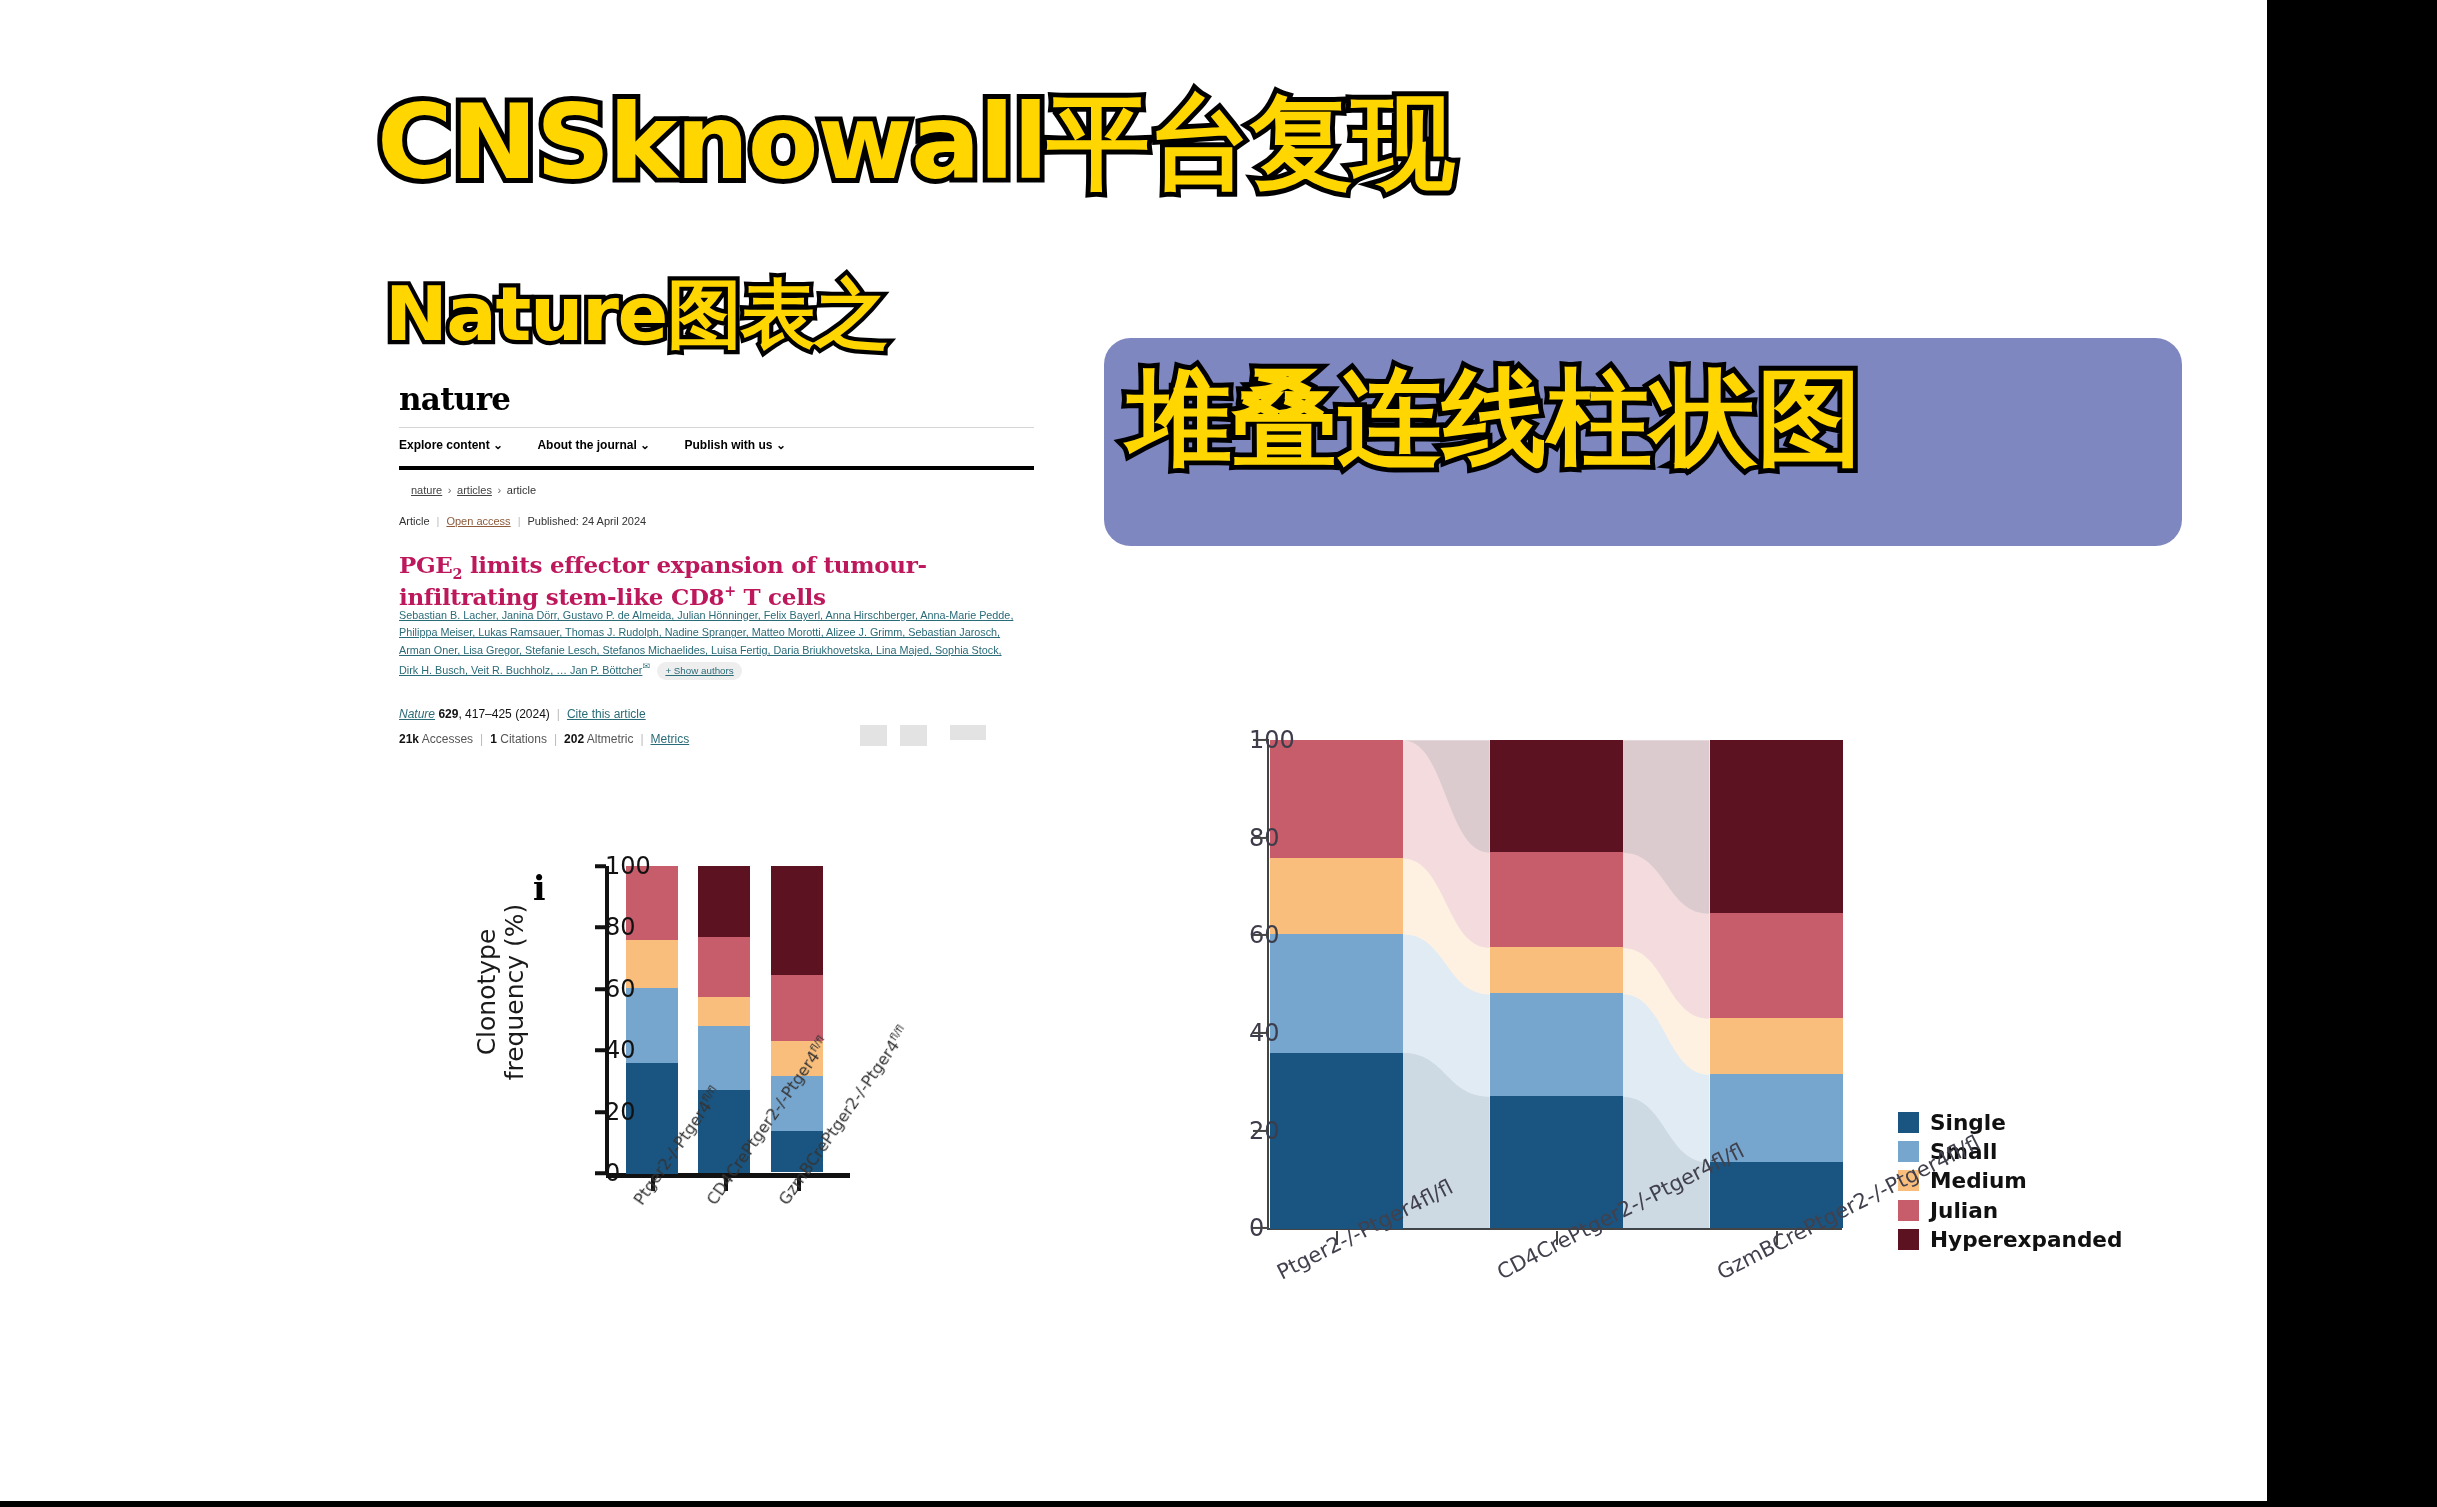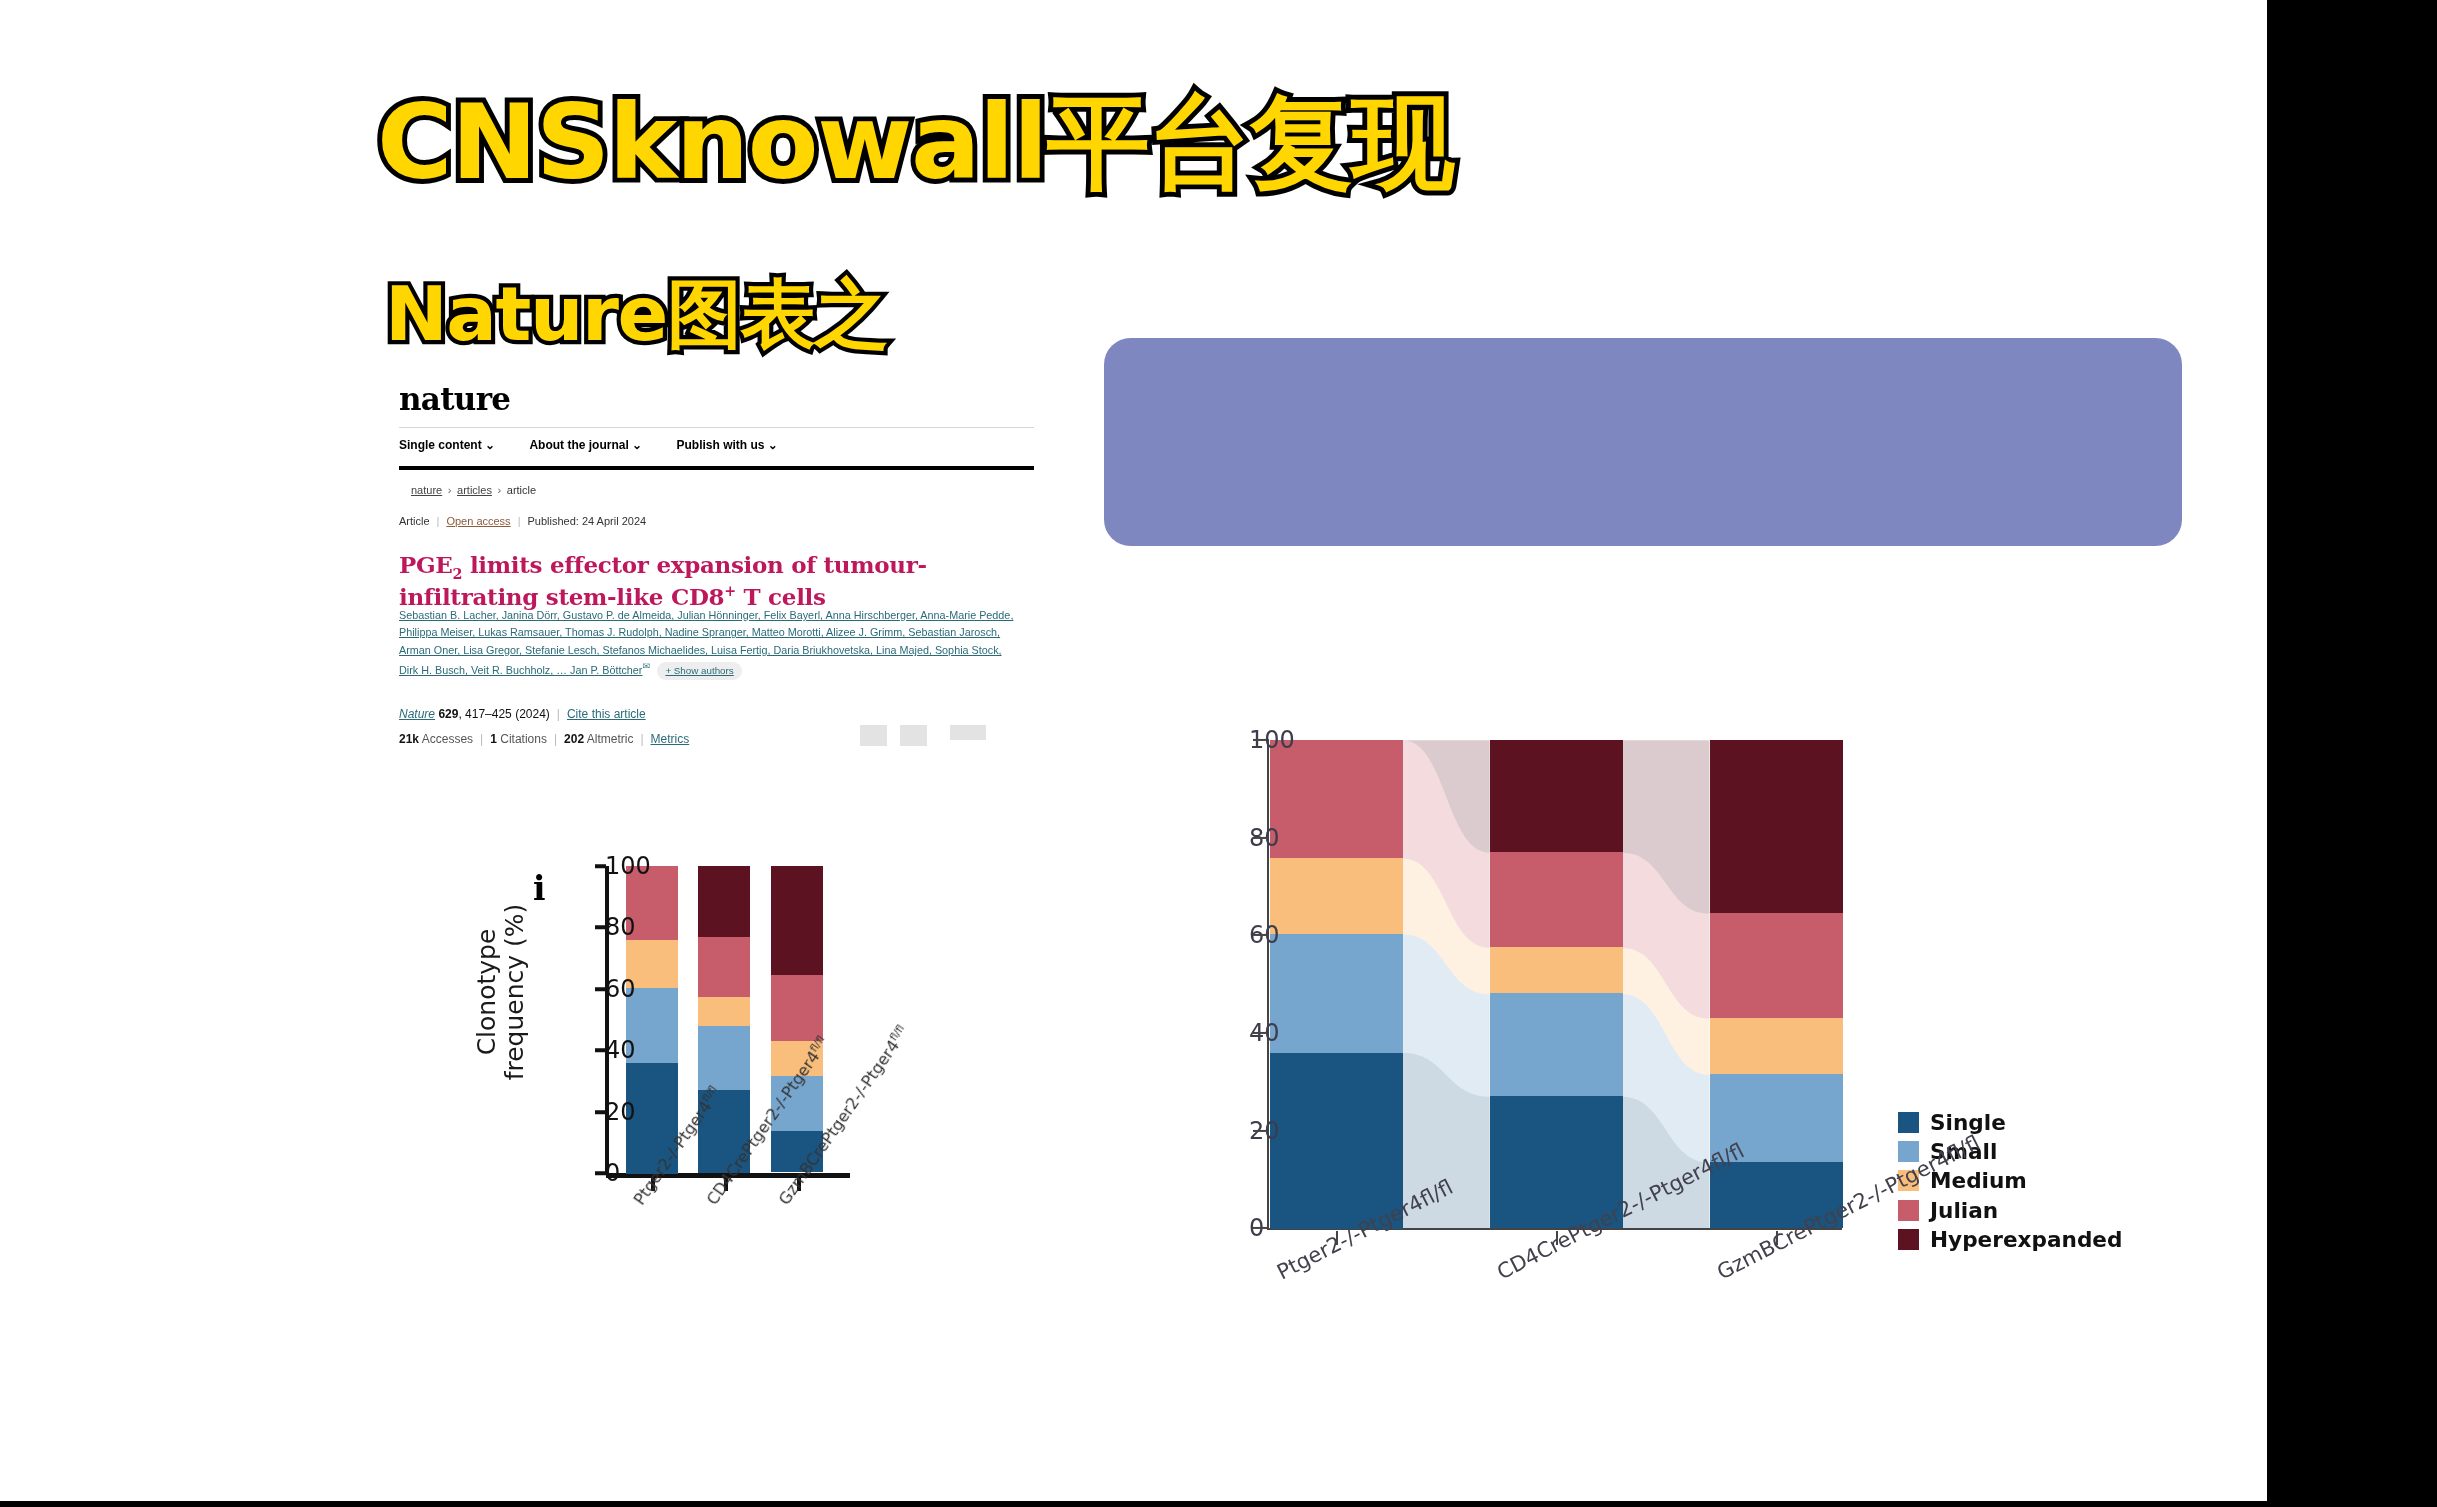--- a/index.html
+++ b/index.html
@@ -119,21 +119,21 @@
 </style>
 </head>
 <body>
 
 <div id="stage">
 
   <div id="nature-panel">
     <div id="nature-logo">nature</div>
     <div id="nature-rule1"></div>
     <div id="nature-nav">
-      <span class="navitem"><span>Single content</span> <span>⌄</span></span>
+      <span class="navitem"><span>Explore content</span> <span>⌄</span></span>
       <span class="navitem"><span>About the journal</span> <span>⌄</span></span>
       <span class="navitem"><span>Publish with us</span> <span>⌄</span></span>
     </div>
     <div id="nature-rule2"></div>
 
     <div id="breadcrumb">
       <a href="#">nature</a><span class="sep">›</span><a href="#">articles</a><span class="sep">›</span><span>article</span>
     </div>
 
     <div id="art-meta">
@@ -285,17 +285,18 @@
       <div class="repro-xlabel" style="left: 94px; top: 551px;">Ptger2-/-Ptger4fl/fl</div>
       <div class="repro-xtick-mark" style="left: 377px;"></div>
       <div class="repro-xlabel" style="left: 314px; top: 551px;">CD4CrePtger2-/-Ptger4fl/fl</div>
       <div class="repro-xtick-mark" style="left: 597px;"></div>
       <div class="repro-xlabel" style="left: 534px; top: 551px;">GzmBCrePtger2-/-Ptger4fl/fl</div>
     </div>
 
   <div class="ytext" id="sub-title">Nature图表之</div>
   <div class="ytext" id="main-title">CNSknowall平台复现</div>
   <div id="blue-box"></div>
+  <div class="ytext" id="blue-box-title">堆叠连线柱状图</div>
 
   <div class="edge-black" id="edge-right"></div>
   <div class="edge-black" id="edge-bottom"></div>
 </div>
 
 
 </body></html>

